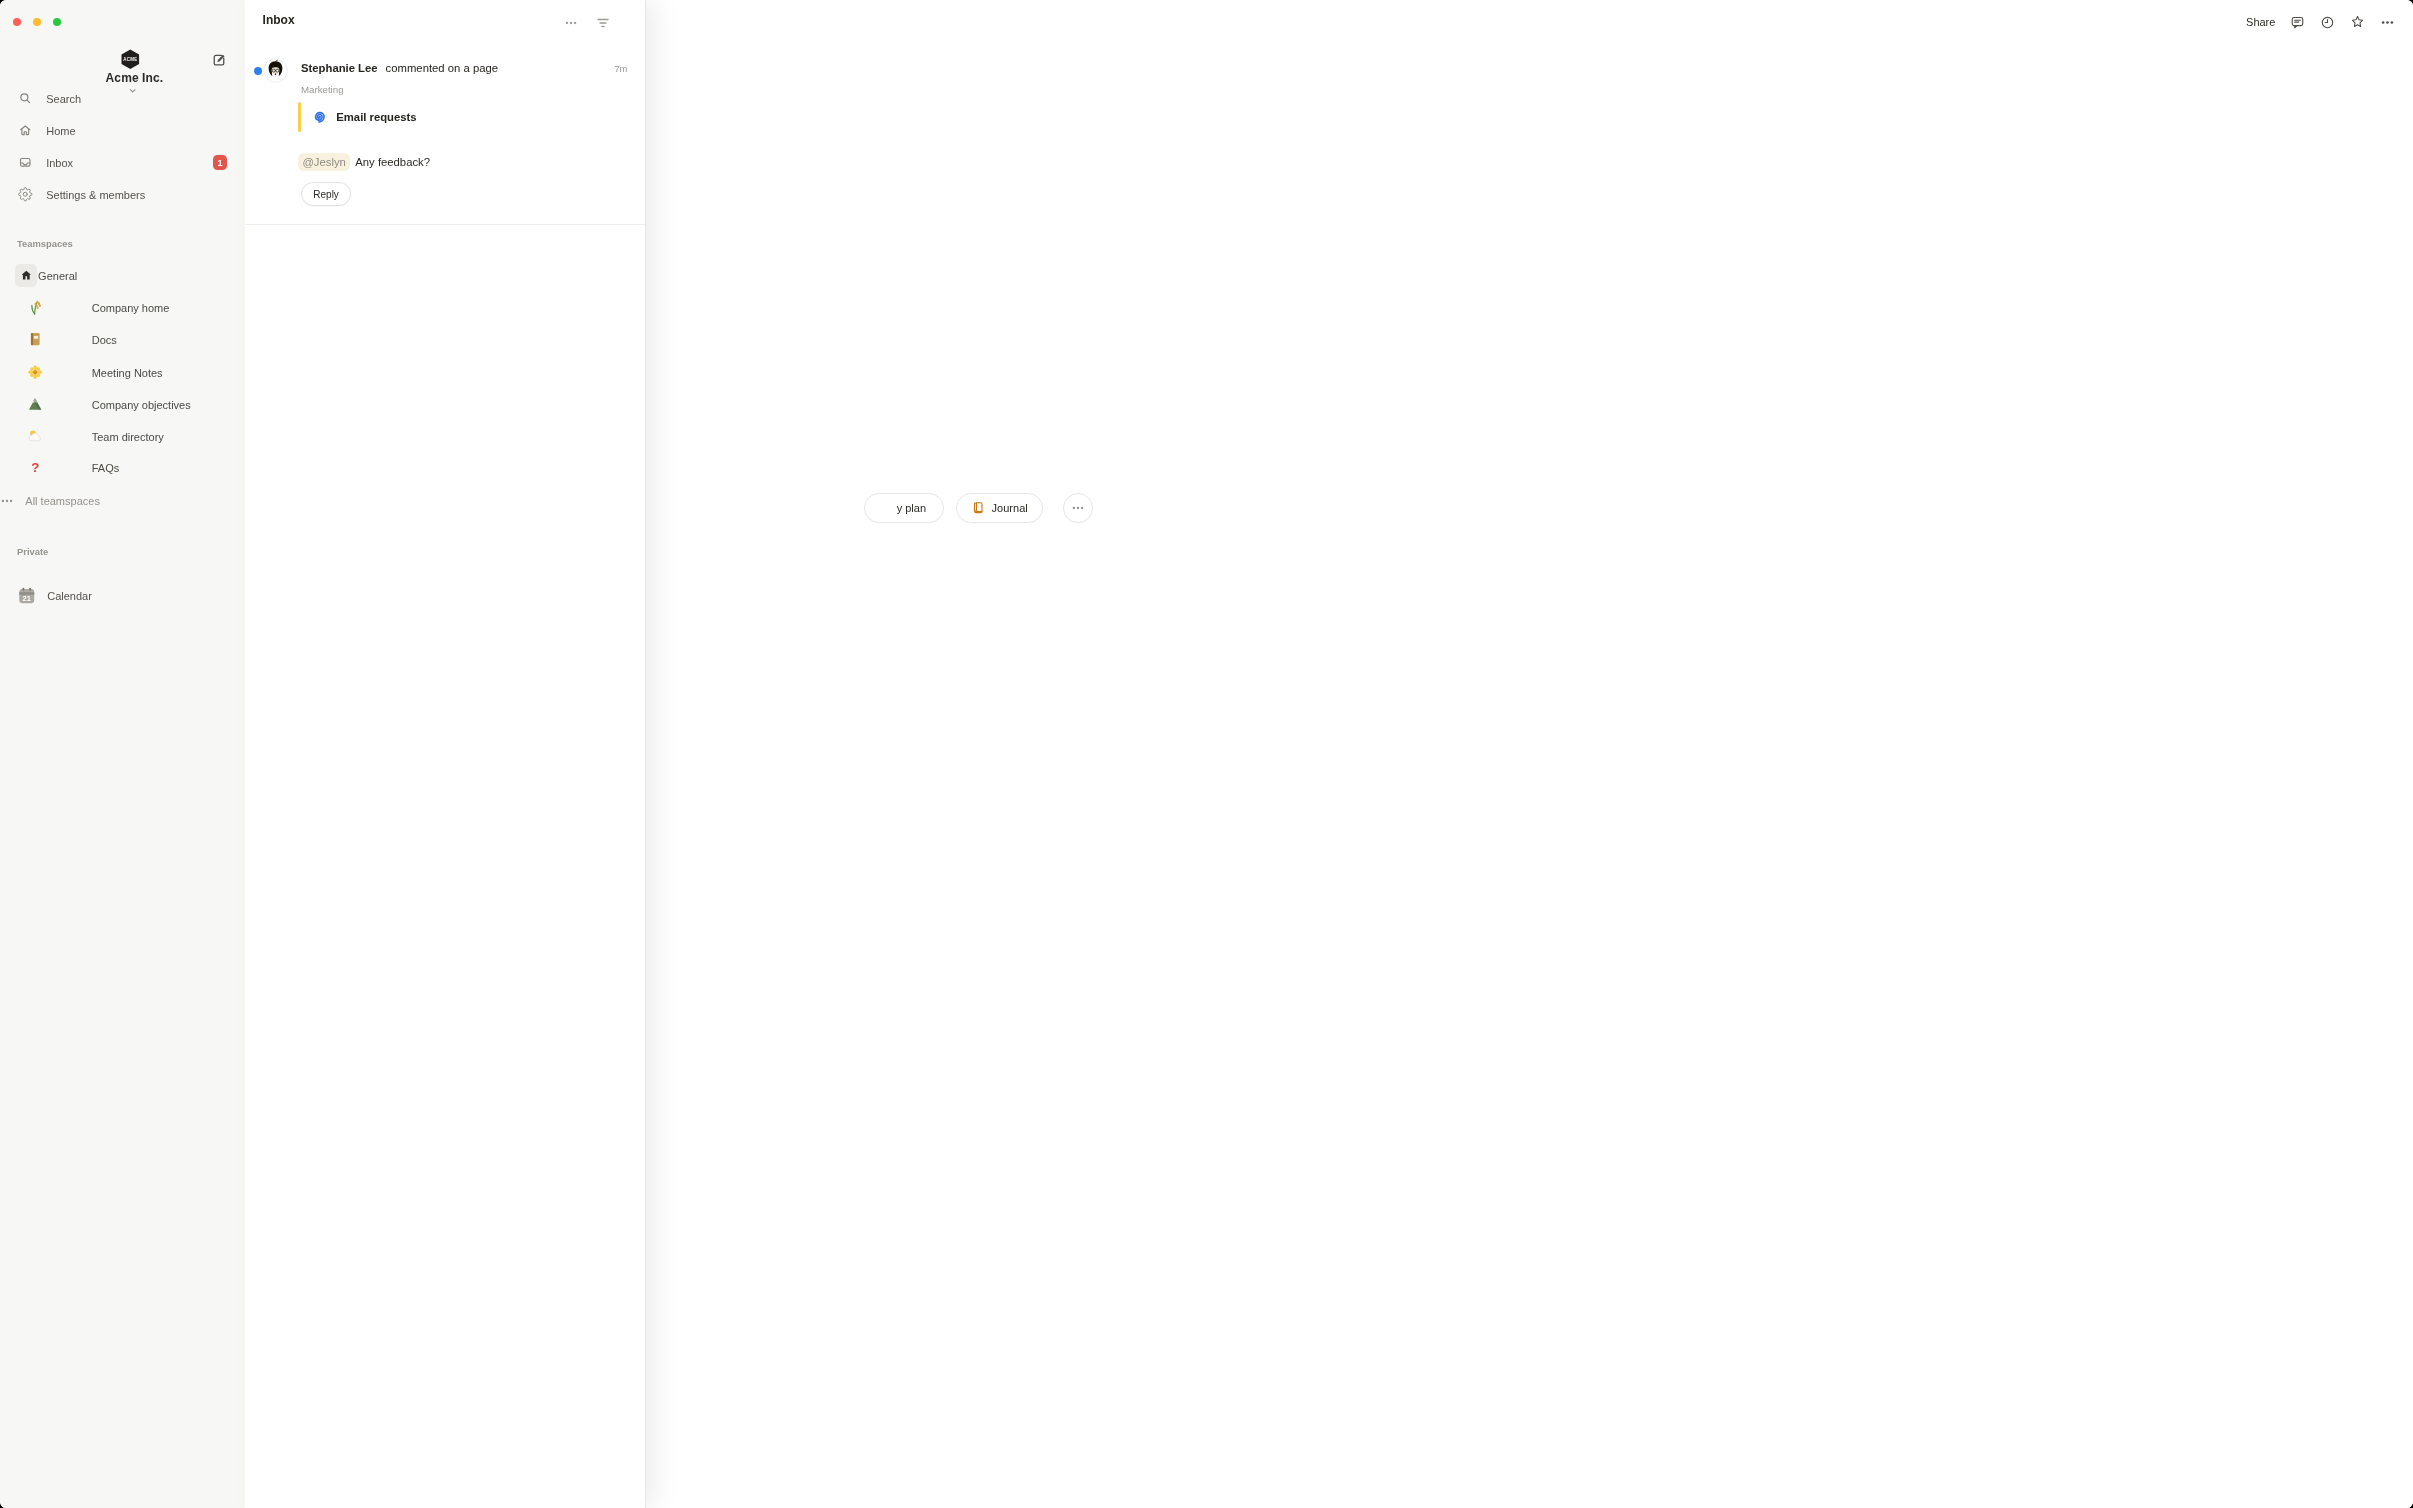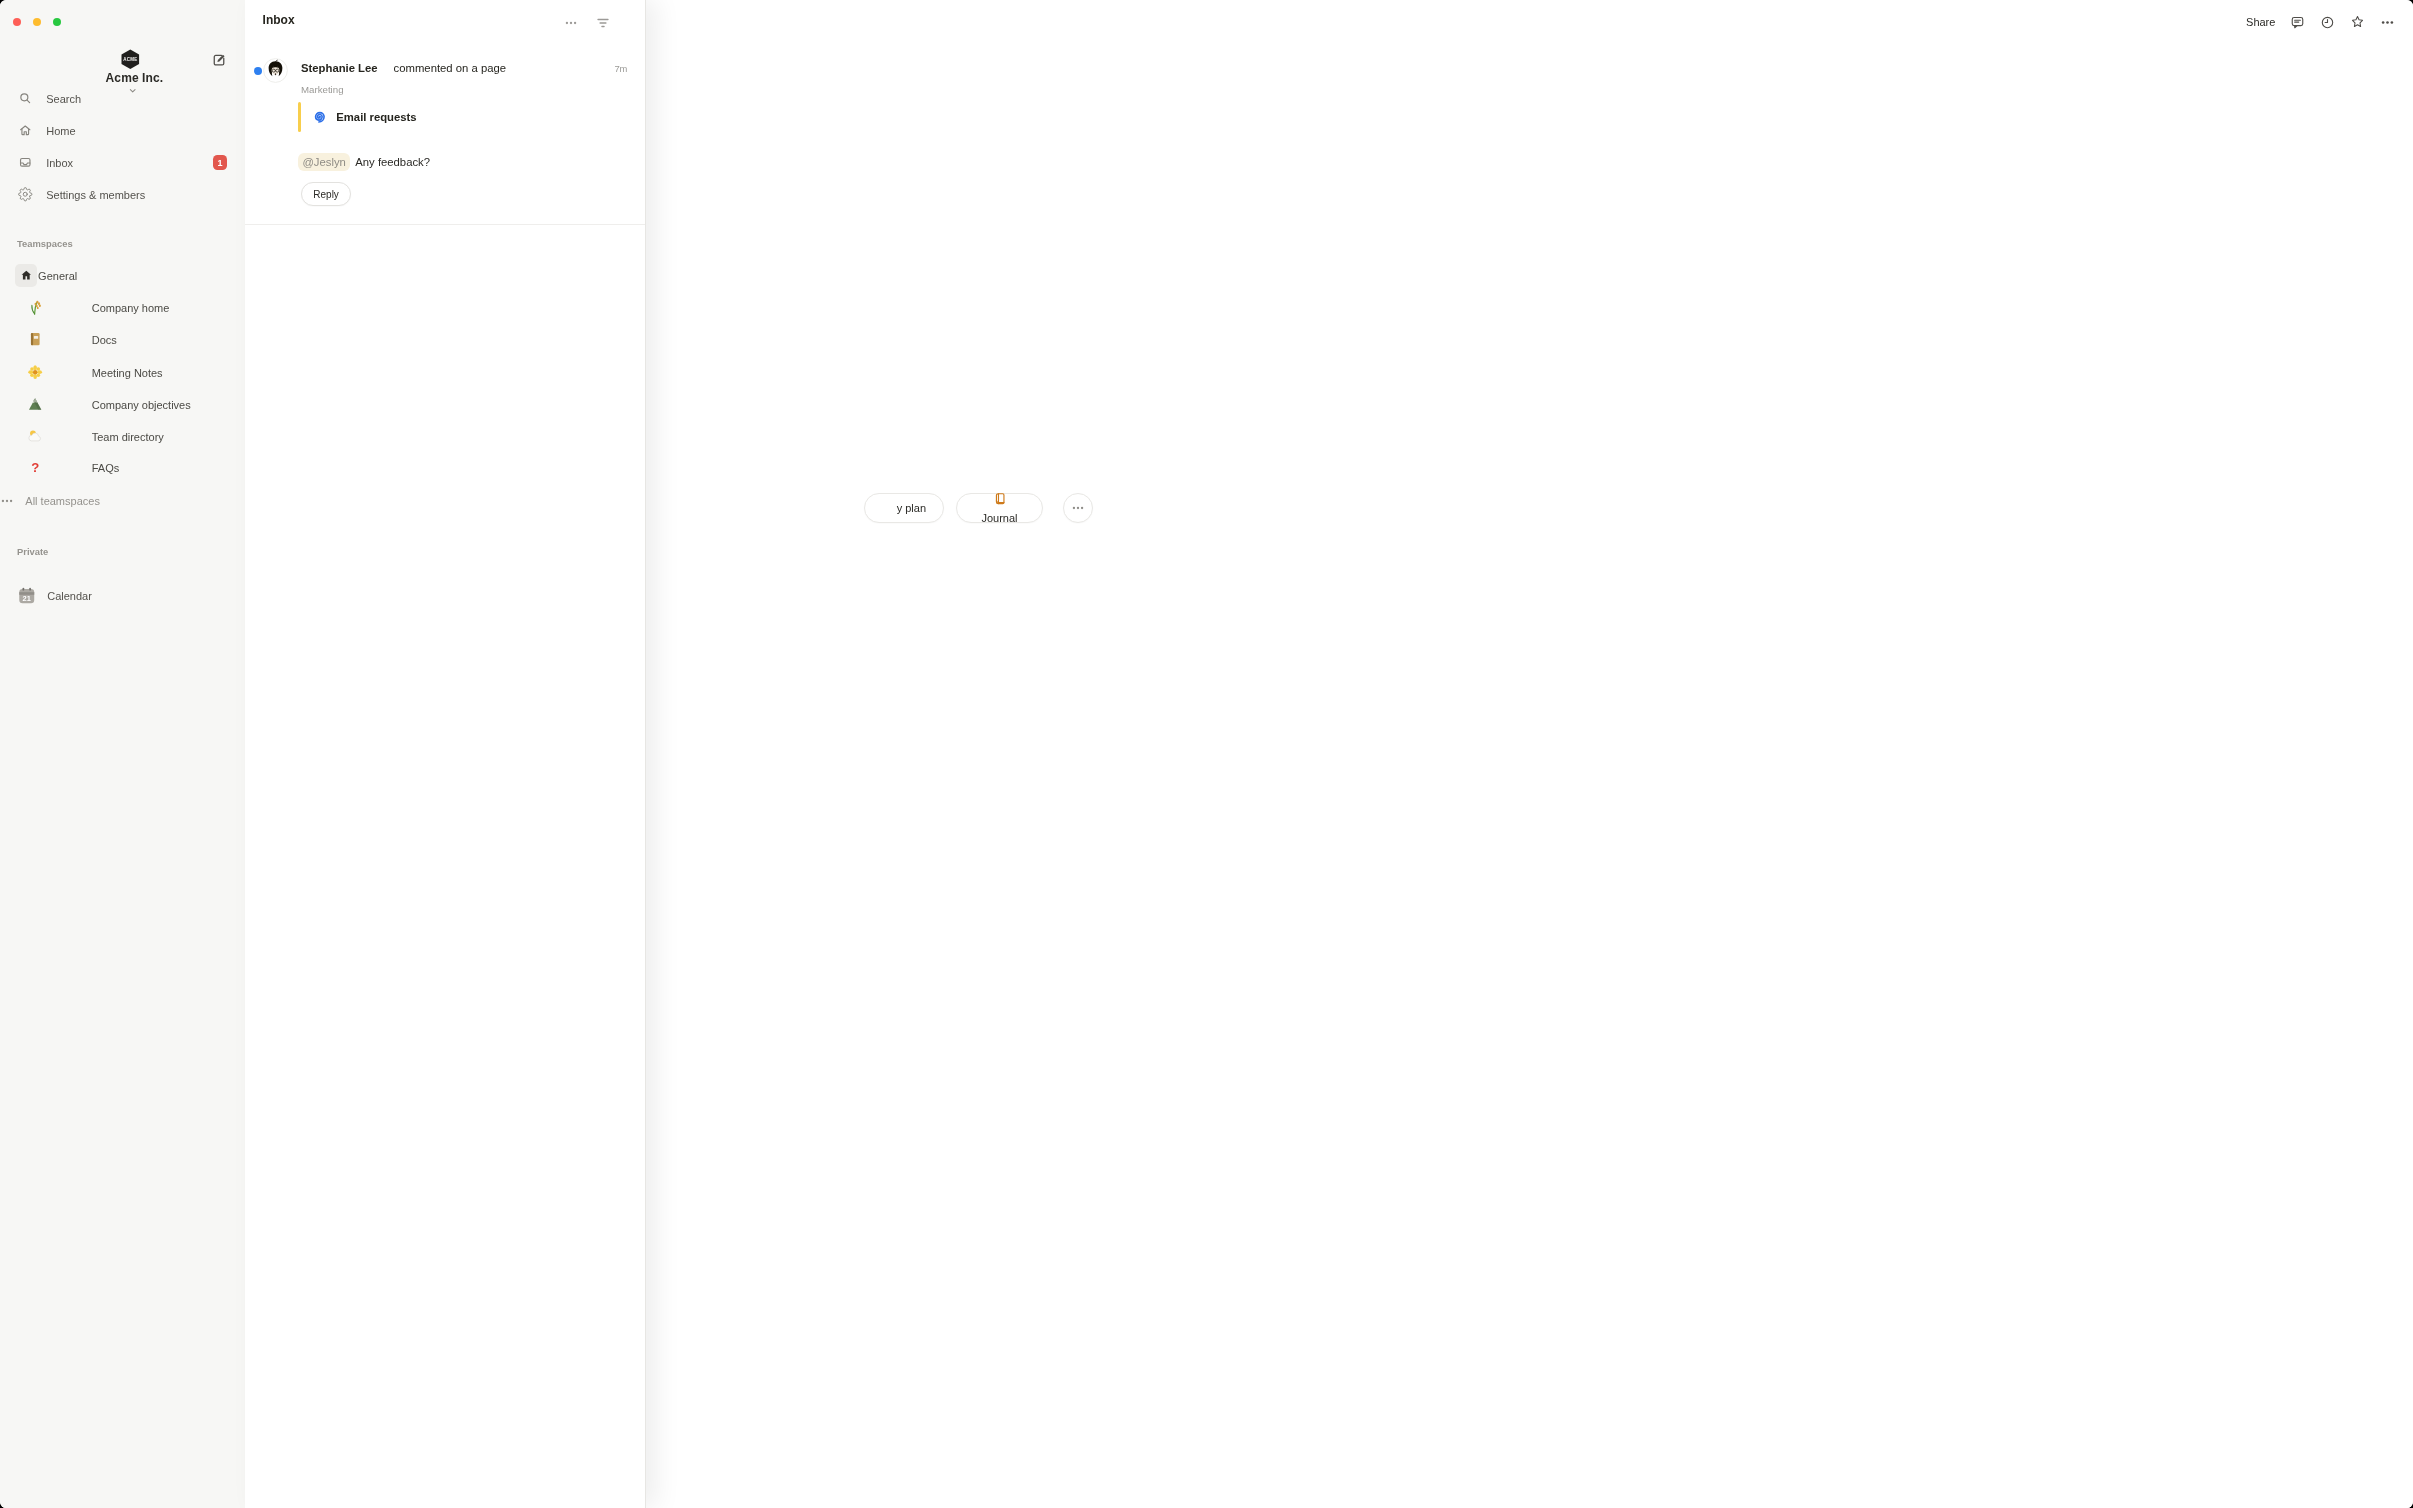--- a/index.html
+++ b/index.html
@@ -38,36 +38,36 @@
 
   
   .content { position:absolute; left:245px; top:0; right:0; bottom:0; background:#fff; }
   .topbar { position:absolute; top:0; right:0; height:44px; display:flex; align-items:center; gap:15px; padding-right:17.6px; }
   .share { font-size:11px; color:#2B2A26; cursor:pointer; }
   .tb-icon { width:15px; height:15px; cursor:pointer; display:flex; align-items:center; }
 
   .pill { position:absolute; top:493px; height:30px; background:#fff; border:0.6px solid #E9E8E5;
           border-radius:15px; display:flex; align-items:center; box-shadow:0 0.6px 1.3px rgba(0,0,0,.03); cursor:pointer; }
   .pill-plan { left:619px; width:80px; justify-content:flex-end; padding-right:17px; }
-  .pill-journal { left:711px; width:87px; justify-content:center; gap:6.3px;flex-direction:column; }
+  .pill-journal { left:711px; width:87px; justify-content:center; gap:6.3px; }
   .pill-more { left:818px; width:30px; justify-content:center; border-radius:50%; }
   .pill-label { font-size:11px; color:#2B2A26; }
 
   
   .inbox-panel { position:absolute; left:245px; top:0; bottom:0; width:401px; background:#fff; z-index:10;
                  border-right:0.6px solid #E7E6E3; box-shadow:11.3px 0 25px rgba(15,15,15,.07); }
   .panel-title { position:absolute; left:17.6px; top:12.6px; font-size:12px; font-weight:700; color:#26251F; }
   .ph-btn { position:absolute; top:15px; width:15px; height:15px; background:none; border:none; cursor:pointer; }
   .ph-more { left:319px; } .ph-filter { left:351px; }
 
   .unread-dot { position:absolute; left:8.8px; top:67px; width:8.2px; height:8.2px; border-radius:50%; background:#2E80F0; }
   .avatar { position:absolute; left:17.6px; top:58px; width:25px; height:25px; }
   .n-title { position:absolute; left:56px; top:60px; right:60px; font-size:11.3px; line-height:16.3px; color:#26251F; }
   .n-author { font-weight:700; }
-  .n-action { margin-left:16px; font-weight:400; }
+  .n-action { margin-left:8px; font-weight:400; }
   .n-time { position:absolute; right:17.6px; top:63px; font-size:9.4px; color:#9B9A97; }
   .n-context { position:absolute; left:56px; top:84px; font-size:9.7px; color:#9B9A97; }
 
   .quote { position:absolute; left:53px; top:102px; height:30px; display:flex; align-items:center; }
   .quote-bar { width:3.1px; height:30px; border-radius:1.9px; background:#F8CE4C; }
   .quote-icon { margin-left:11.3px; width:15.7px; height:15.7px; }
   .quote-title { margin-left:8.2px; font-size:11.3px; font-weight:700; color:#26251F; }
 
   .comment { position:absolute; left:53px; top:153px; font-size:11.3px; display:flex; align-items:center; }
   .mention { background:#F8F1DE; color:#8F8C85; padding:3.1px 4.4px; border-radius:6px; }

